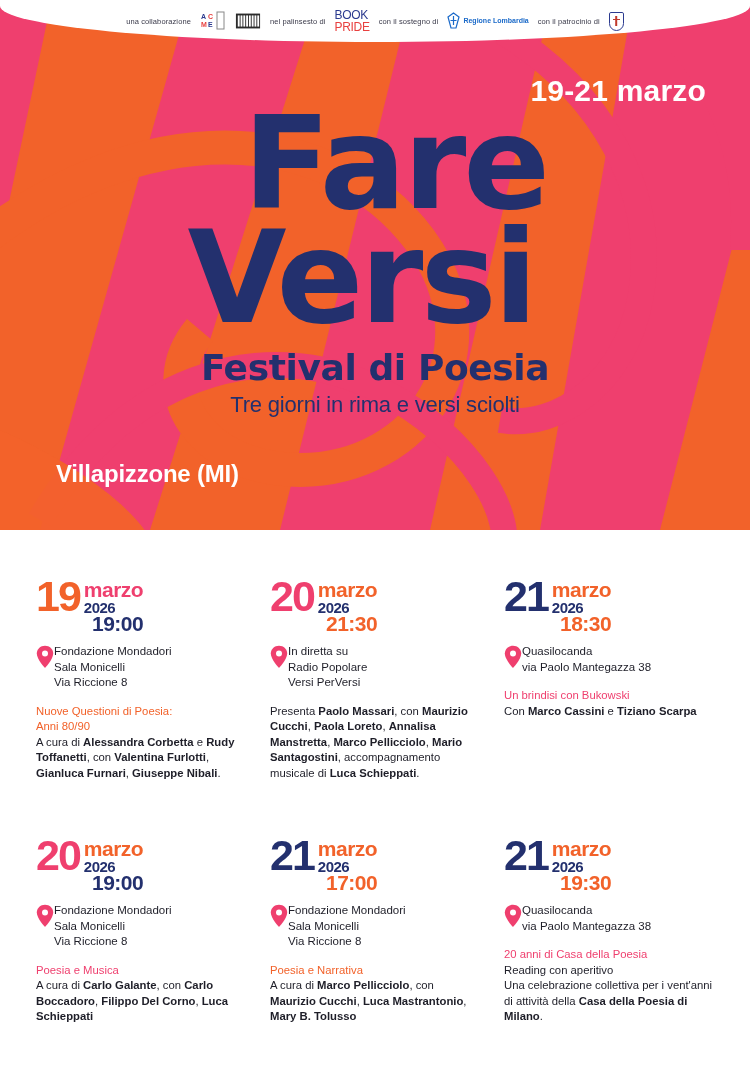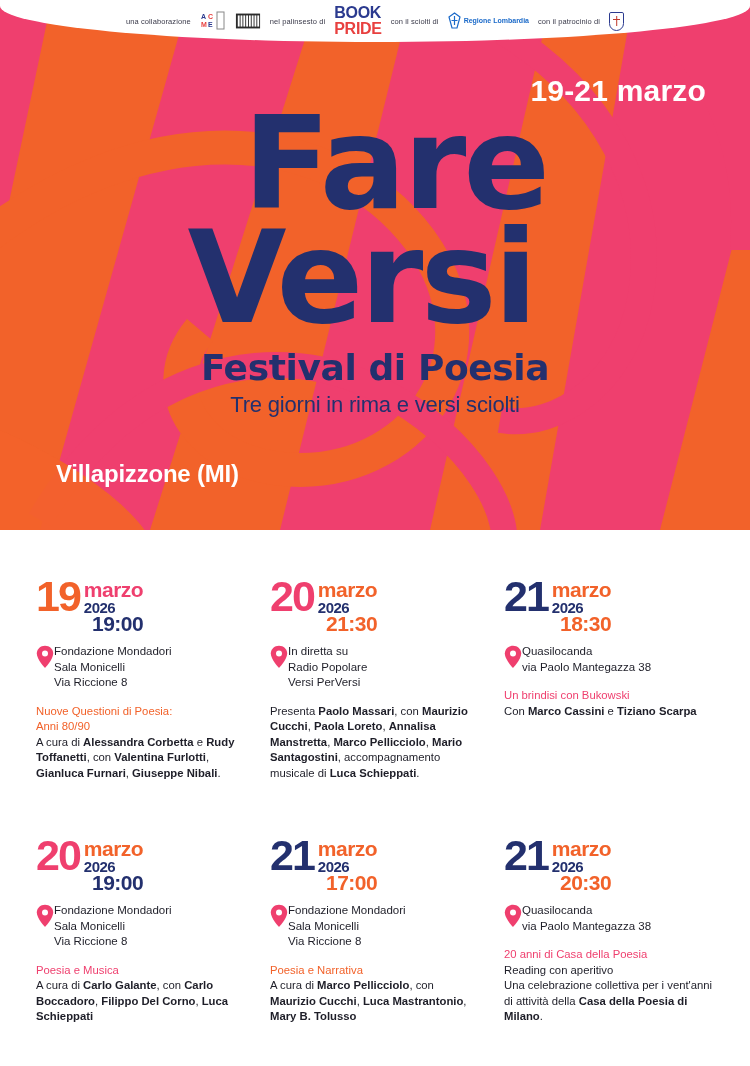--- a/index.html
+++ b/index.html
@@ -29,21 +29,21 @@
     display: flex; align-items: center; justify-content: center;
     gap: 9px;
     z-index: 5;
     padding: 16px 70px;
   }
   .sp-label { font-size: 7.5px; color: #3a3a4a; white-space: nowrap; letter-spacing: .1px; }
   .sp-logo { display: flex; align-items: center; justify-content: center; }
 
   .logo-acme { width: 26px; height: 22px; position: relative; }
   .logo-casa { width: 26px; height: 22px; }
-  .logo-bp { font-size: 16px; font-weight: bold; color: #2b3a8f; line-height: 1.0; letter-spacing: -.3px; }
+  .logo-bp { font-size: 12px; font-weight: normal; color: #2b3a8f; line-height: 1.0; letter-spacing: -.3px; }
   .logo-bp .b2 { color: #e8403f; }
   .logo-rl { display: flex; align-items: center; gap: 3px; }
   .logo-rl .t { font-size: 7px; color: #1b6ac9; font-weight: bold; line-height: 1.05; }
   .logo-cm { display: flex; align-items: center; gap: 3px; }
   .shield { width: 15px; height: 19px; background: #fff; border: 1.4px solid #2b3a8f;
             border-radius: 2px 2px 8px 8px; position: relative; }
   .shield:after { content:""; position:absolute; left:50%; top:3px; width:1.6px; height:10px;
                   background:#c0392b; transform: translateX(-50%); }
   .shield:before { content:""; position:absolute; left:3px; top:6px; width:7px; height:1.6px; background:#c0392b; }
 
@@ -173,21 +173,21 @@
           </g>
         </svg>
       </span>
       <span class="sp-label">nel palinsesto di</span>
       <span class="sp-logo">
         <span class="logo-bp">
           <span>BOOK</span><br>
           <span class="b2">PRIDE</span>
         </span>
       </span>
-      <span class="sp-label">con il sciolti di</span>
+      <span class="sp-label">con il sostegno di</span>
       <span class="sp-logo logo-rl">
         <svg width="13" height="18" viewBox="0 0 13 18">
             <path d="M6.5 1 L12 5 L9 16 L4 16 L1 5 Z" fill="none" stroke="#1b6ac9" stroke-width="1.2"></path>
             <path d="M6.5 4 L6.5 13 M3.5 8.5 L9.5 8.5" stroke="#1b6ac9" stroke-width="1.2"></path>
           </svg>
         <span class="t">Regione Lombardia</span>
       </span>
       <span class="sp-label">con il patrocinio di</span>
       <span class="sp-logo logo-cm">
         <span class="shield"></span>
@@ -331,21 +331,21 @@
       <div class="ev-head" style="color:#f2622a">Poesia e Narrativa</div>
       <div>A cura di <b>Marco Pellicciolo</b>, con <b>Maurizio Cucchi</b>, <b>Luca Mastrantonio</b>, <b>Mary B. Tolusso</b></div>
     </div>
       </div>
       <div class="ev">
     <div class="ev-date">
       <span class="ev-day" style="color:#23306e">21</span>
       <span class="ev-dcol">
         <span class="ev-month" style="color:#f2622a">marzo</span>
         <span class="ev-year">2026</span>
-        <span class="ev-time" style="color:#f2622a">20:30</span>
+        <span class="ev-time" style="color:#f2622a">19:30</span>
       </span>
     </div>
     <div class="ev-place">
       <span class="pin"><svg width="18" height="24" viewBox="0 0 18 24">
       <path d="M9 0.8 C4.3 0.8 0.8 4.3 0.8 8.6 C0.8 14.5 9 23 9 23 C9 23 17.2 14.5 17.2 8.6 C17.2 4.3 13.7 0.8 9 0.8 Z" fill="#ef3f6e"></path>
       <circle cx="9" cy="8.6" r="3" fill="#ffffff"></circle>
             </svg></span>
       <span class="ev-place-txt">
             <div>Quasilocanda</div>
             <div>via Paolo Mantegazza 38</div>

